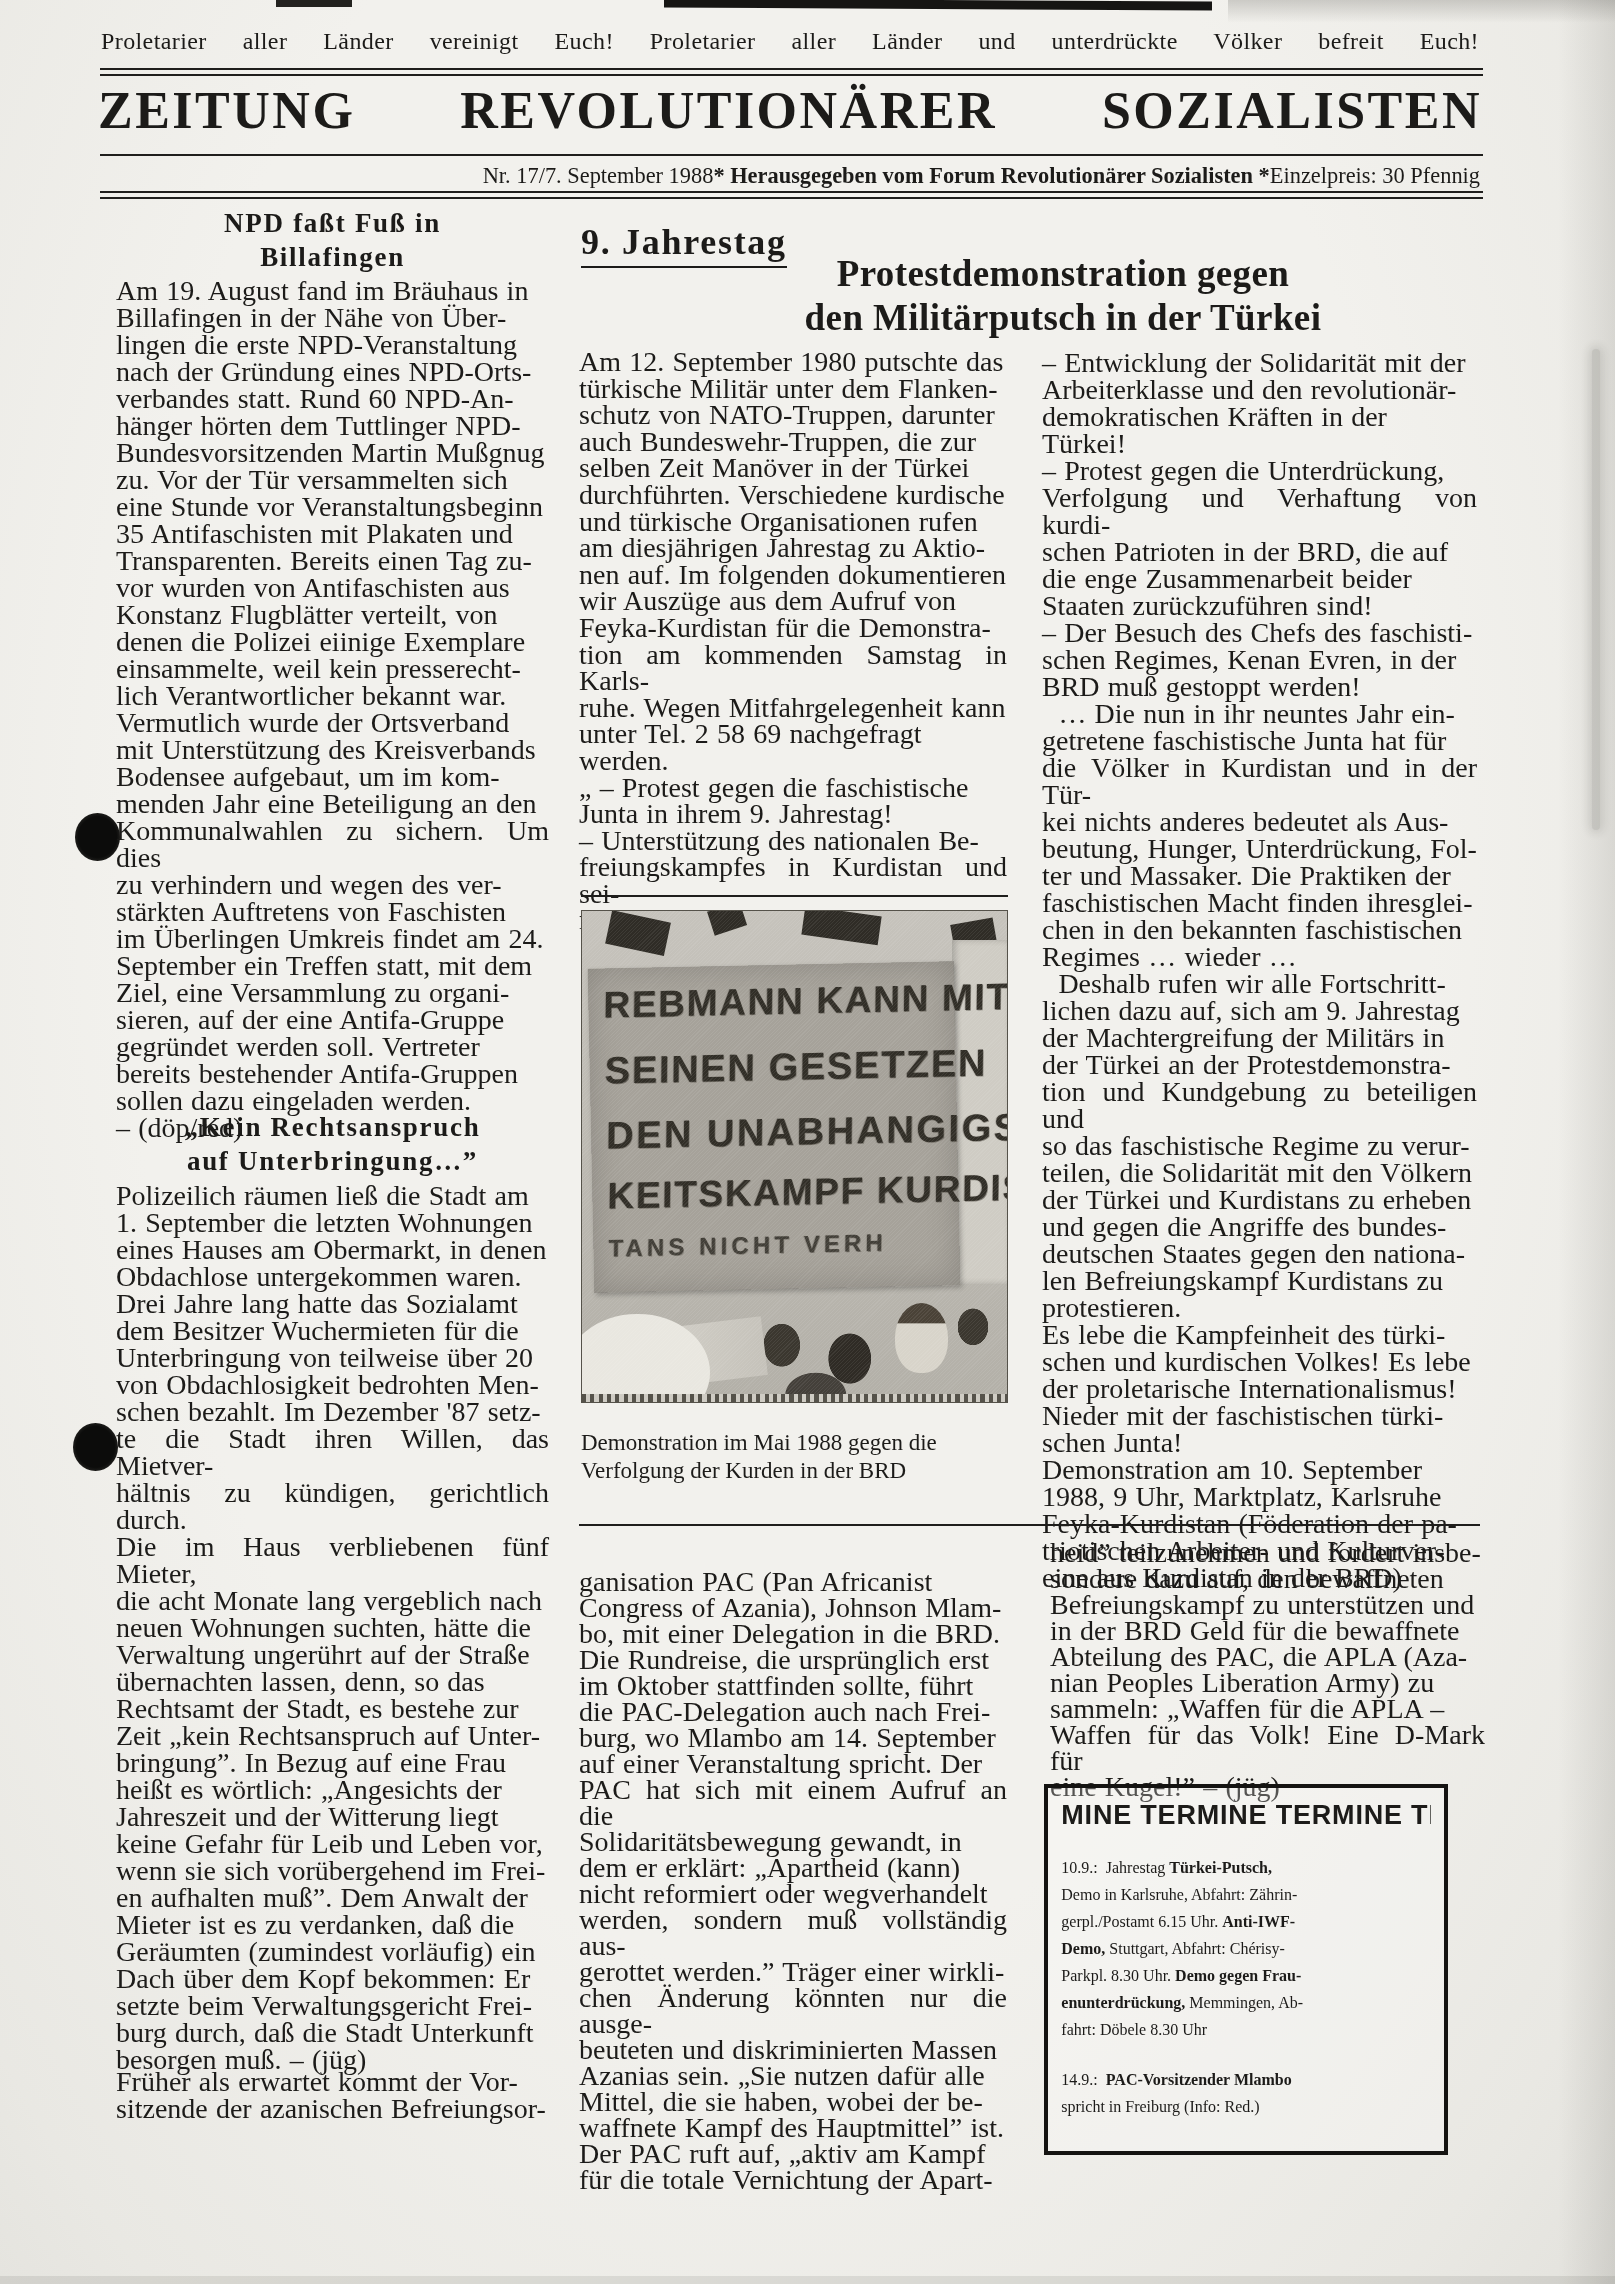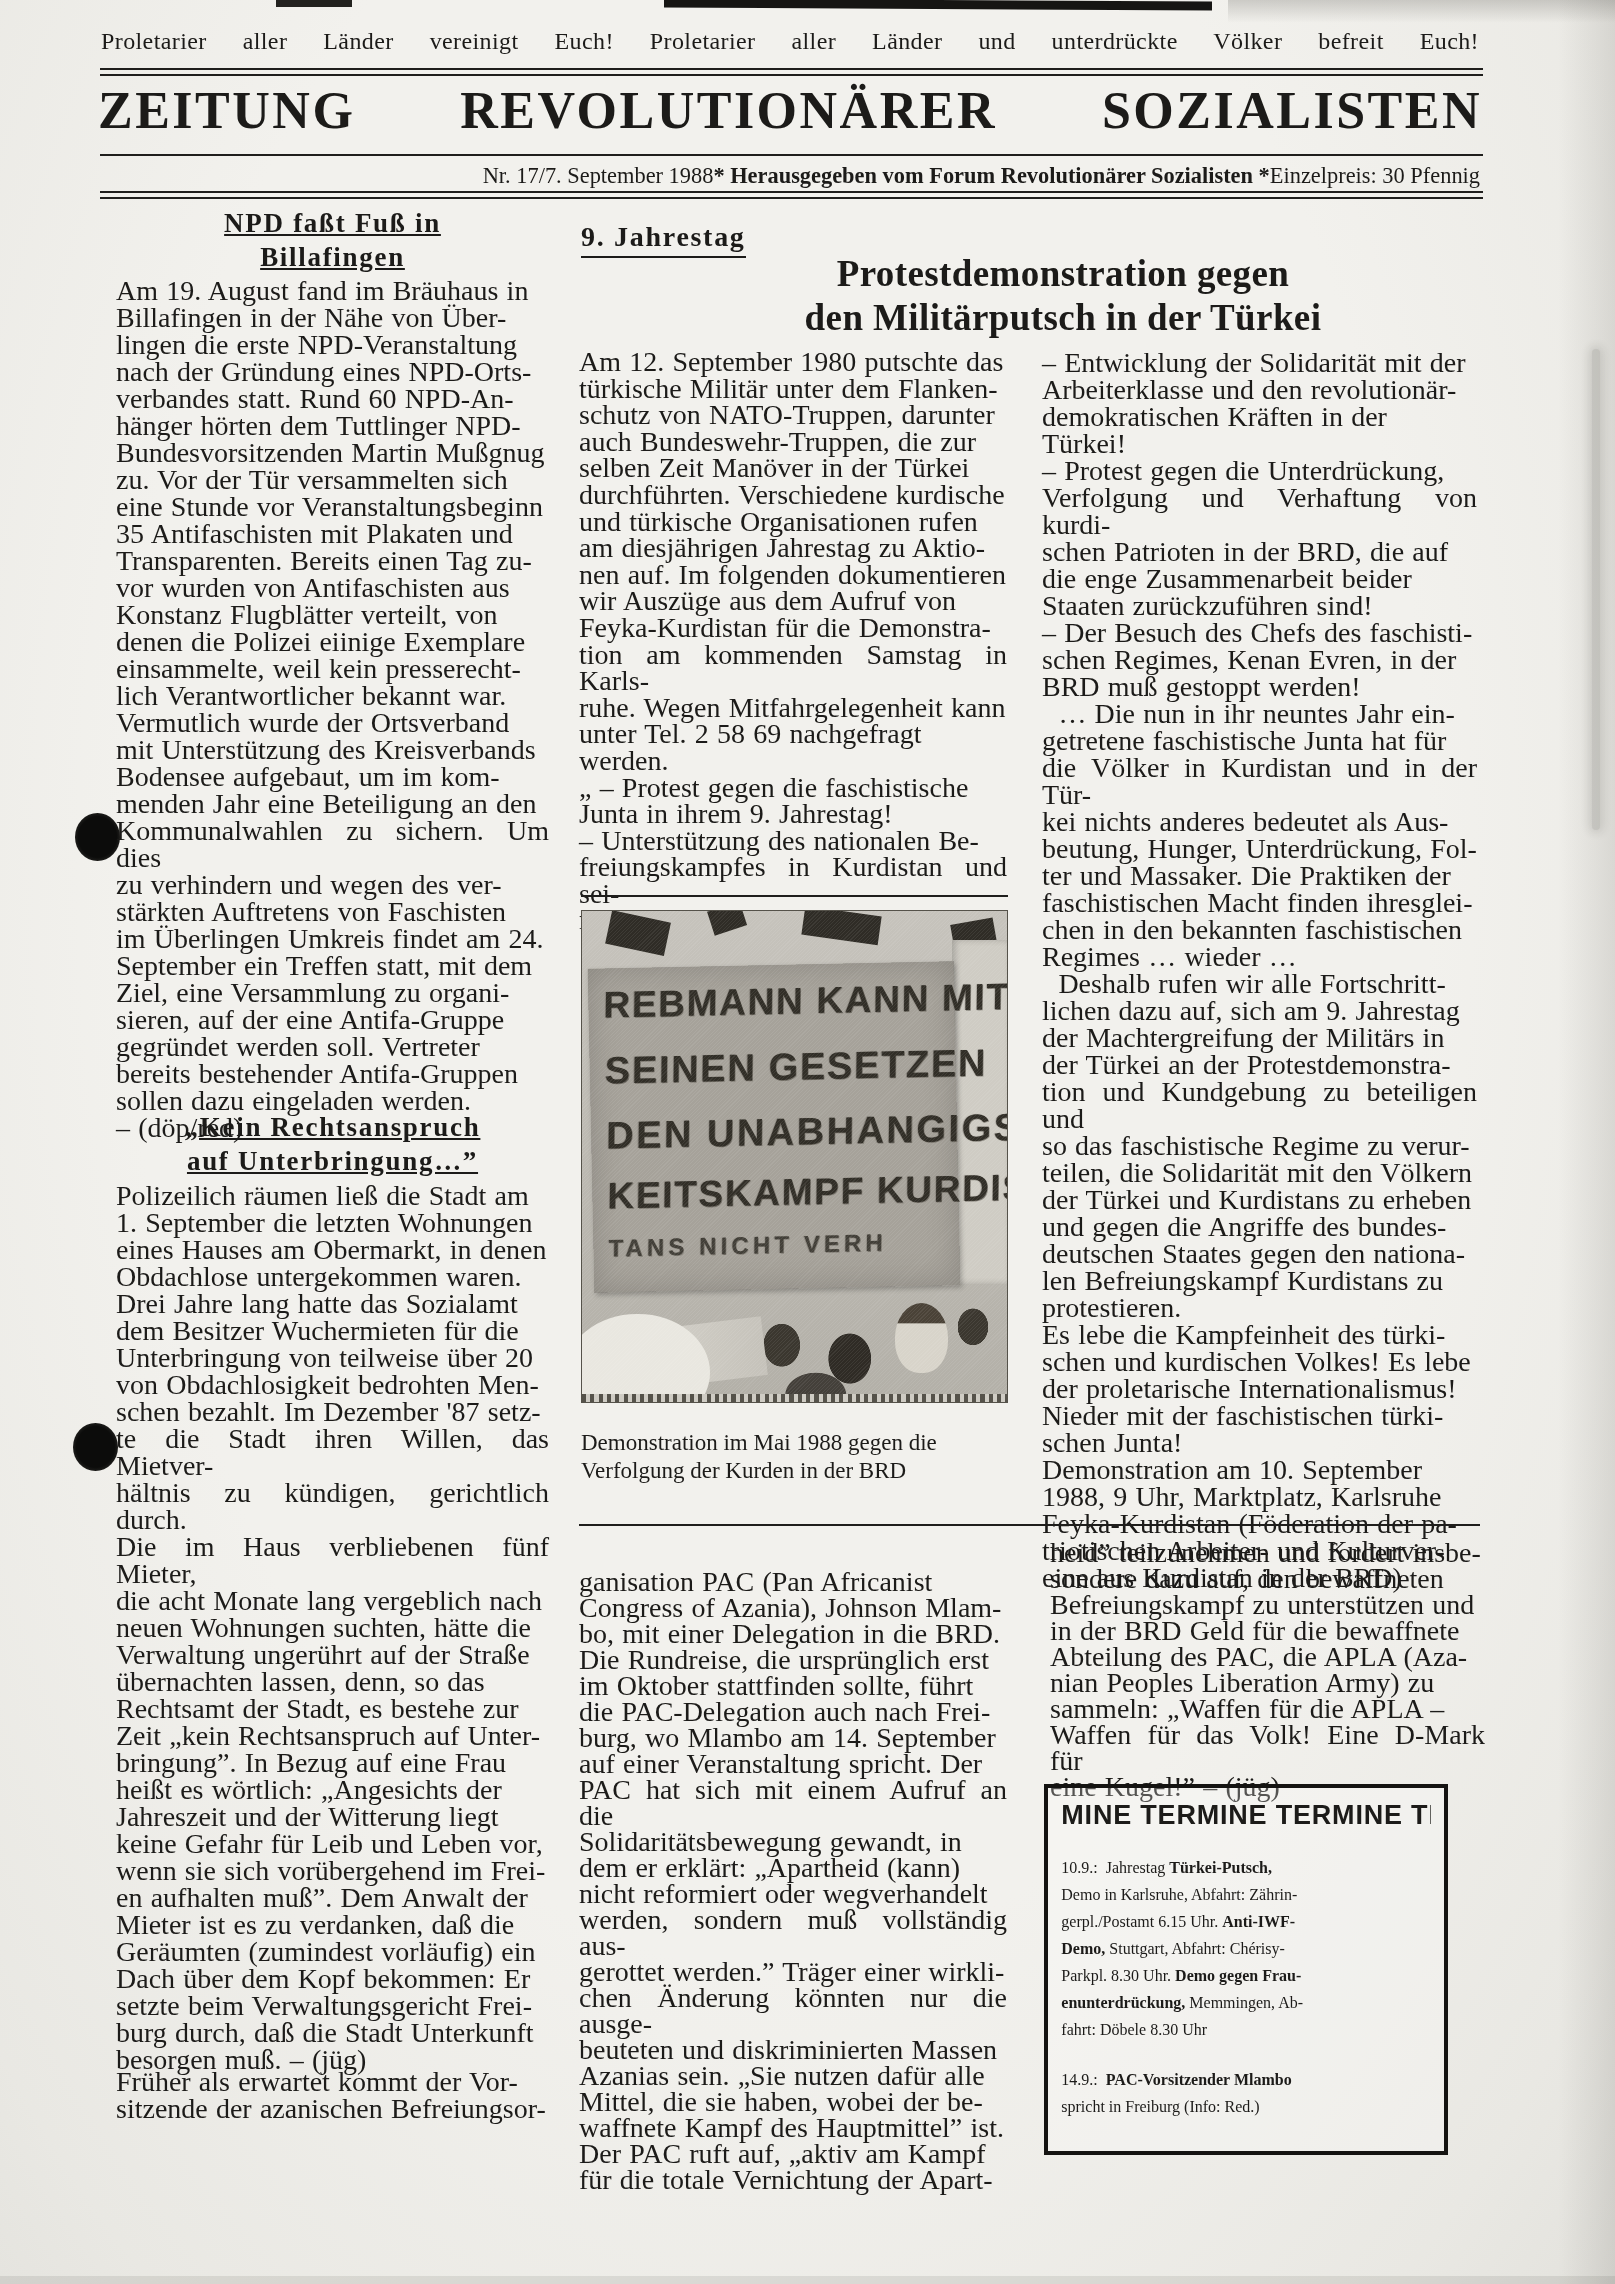--- a/index.html
+++ b/index.html
@@ -18,31 +18,31 @@
   .title{left:98px;top:81px;width:1384px;font-size:52px;font-weight:bold;letter-spacing:2.5px;
     text-align:justify;text-align-last:justify;}
   .rule-single{border-top:2.5px solid #1f1e1c;height:0;}
   .rs1{left:100px;top:154px;width:1383px;}
   .subtitle{left:101px;top:163px;width:1379px;font-size:22.4px;display:flex;justify-content:flex-end;align-items:baseline;}
   .subtitle .pub{font-weight:bold;}
   .rd2{left:100px;top:191px;width:1383px;}
   
   .body-text{font-size:28px;line-height:27px;text-align:justify;word-spacing:1.2px;}
   .lh32{line-height:26.6px;} .lh31{line-height:26px;}
-  .col-head{font-weight:bold;text-align:center;font-size:27px;line-height:34px;letter-spacing:1.7px;text-decoration:underline;}
+  .col-head{font-weight:bold;text-align:center;font-size:27px;line-height:34px;letter-spacing:1.7px;}
   .c1{left:116px;width:433px;}
   .c2{left:579px;width:428px;}
   .c3{left:1042px;width:435px;}
   .h-a{top:206px;}
   .p-a{top:277px;}
   .h-b{top:1110px;}
   .p-b{top:1182px;}
   .h-c{top:1999px;}
   .p-c{top:2068px;}
-  .kicker{left:581px;top:221px;font-size:28px;font-weight:bold;letter-spacing:1.7px;
+  .kicker{left:581px;top:221px;font-size:36px;font-weight:bold;letter-spacing:1.7px;
     border-bottom:2.5px solid #1c1b19;padding-bottom:3.3px;}
   .headline{left:735px;top:252px;width:656px;text-align:center;font-size:37px;line-height:44px;
     font-weight:bold;letter-spacing:0.4px;}
   .p-mid-top{top:349px;}
   .rs-photo{left:581px;top:895px;width:427px;}
   .caption{left:581px;top:1429px;width:427px;font-size:23px;line-height:28px;}
   .rs-mid{left:579px;top:1524px;width:901px;}
   .p-mid-bot{top:1550px;margin-top:19px;}
   .p-right-top{top:349px;}
   .p-right-bot{top:1540px;margin-left:8px;}

